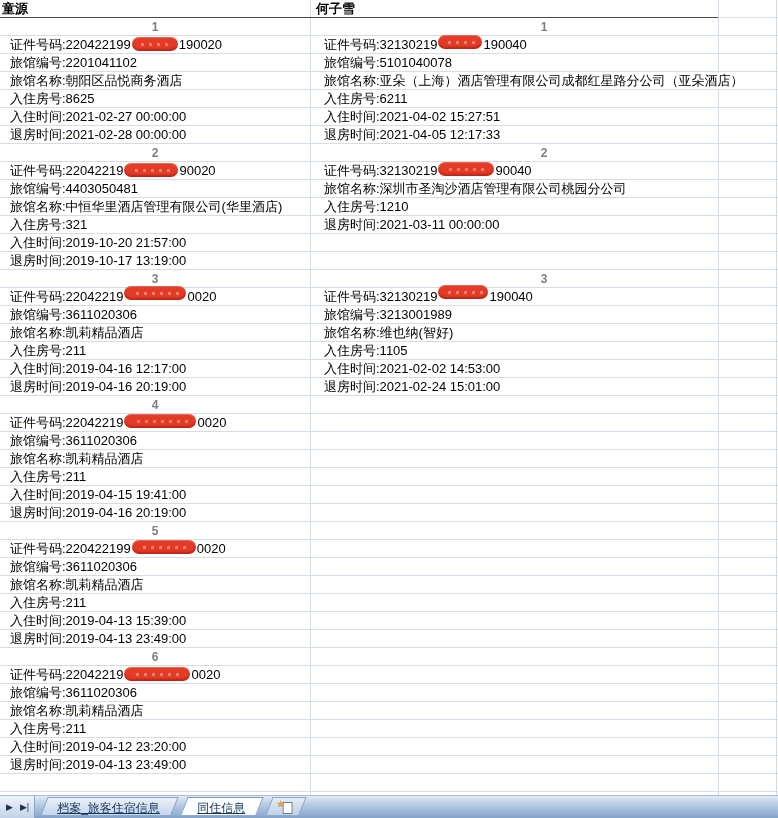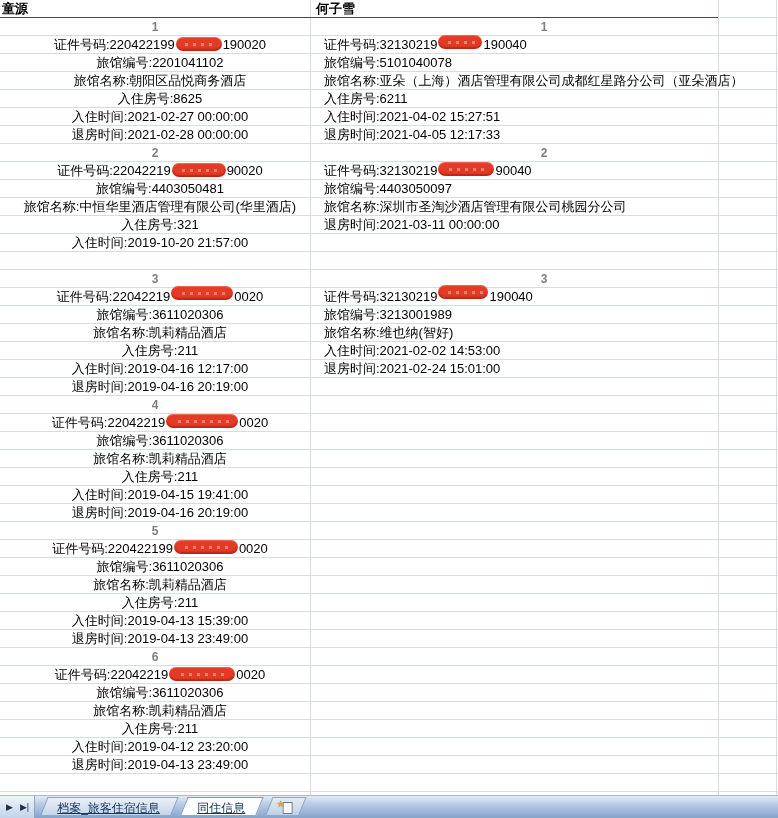--- a/index.html
+++ b/index.html
@@ -9,21 +9,21 @@
   #sheet{position:absolute;left:0;top:0;width:778px;height:795px;background:#fff;
          background-image:repeating-linear-gradient(to bottom,transparent 0,transparent 17px,#d6dce6 17px,#d6dce6 18px);padding-left:24px;}
   .vline{position:absolute;top:0;height:795px;width:1px;background:#d6dce6;z-index:0;}
   #header-underline{position:absolute;left:0;top:17px;width:718px;height:1px;background:#474747;z-index:3;}
   .col-header{position:absolute;top:0;height:18px;line-height:17px;font-weight:bold;font-size:13px;z-index:2;}
   
   .record{position:absolute;width:310px;z-index:2;}
   .record.rcol{left:310px;width:468px;}
   .record.lcol{left:0;}
   .row{height:18px;line-height:18px;font-size:13px;white-space:nowrap;}
-  .lcol .row.data{padding-left:10px;text-align:center;}
+  .lcol .row.data{padding-left:10px;}
   .rcol .row.data{padding-left:14px;}
   .row.num{text-align:center;color:#7e7e7e;font-size:12px;font-weight:bold;padding-left:0;}
   .row.data > span.txt{background:#fff;display:inline-block;height:16px;line-height:16px;vertical-align:top;margin-top:1px;}
   
   .redact{display:inline-block;height:14px;border-radius:7px;position:relative;vertical-align:middle;margin:0 1px;
           background-color:#e33b25;
           background-image:repeating-linear-gradient(90deg,transparent 0 5px,rgba(255,255,255,.35) 5px 8px);
           background-size:80% 3px;background-repeat:no-repeat;background-position:center 6px;
           box-shadow:inset 0 -2px 2px rgba(140,10,5,.45), inset 0 1px 1px rgba(255,255,255,.25);}
   
@@ -67,20 +67,21 @@
       <div class="row data"><span class="txt">退房时间:2021-02-28 00:00:00</span></div>
     </div>
 
     <div class="record lcol" style="top:144px">
       <div class="row num">2</div>
       <div class="row data"><span class="txt"><span>证件号码:22042219</span><span class="redact" style="width:54px;top:-2px"></span><span>90020</span></span></div>
       <div class="row data"><span class="txt">旅馆编号:4403050481</span></div>
       <div class="row data"><span class="txt">旅馆名称:中恒华里酒店管理有限公司(华里酒店)</span></div>
       <div class="row data"><span class="txt">入住房号:321</span></div>
       <div class="row data"><span class="txt">入住时间:2019-10-20 21:57:00</span></div>
+      <div class="row data"><span class="txt">退房时间:2019-10-17 13:19:00</span></div>
     </div>
 
     <div class="record lcol" style="top:270px">
       <div class="row num">3</div>
       <div class="row data"><span class="txt"><span>证件号码:22042219</span><span class="redact" style="width:62px;top:-5px"></span><span>0020</span></span></div>
       <div class="row data"><span class="txt">旅馆编号:3611020306</span></div>
       <div class="row data"><span class="txt">旅馆名称:凯莉精品酒店</span></div>
       <div class="row data"><span class="txt">入住房号:211</span></div>
       <div class="row data"><span class="txt">入住时间:2019-04-16 12:17:00</span></div>
       <div class="row data"><span class="txt">退房时间:2019-04-16 20:19:00</span></div>
@@ -122,30 +123,31 @@
       <div class="row data"><span class="txt">旅馆编号:5101040078</span></div>
       <div class="row data"><span class="txt">旅馆名称:亚朵（上海）酒店管理有限公司成都红星路分公司（亚朵酒店）</span></div>
       <div class="row data"><span class="txt">入住房号:6211</span></div>
       <div class="row data"><span class="txt">入住时间:2021-04-02 15:27:51</span></div>
       <div class="row data"><span class="txt">退房时间:2021-04-05 12:17:33</span></div>
     </div>
 
     <div class="record rcol" style="top:144px">
       <div class="row num">2</div>
       <div class="row data"><span class="txt"><span>证件号码:32130219</span><span class="redact" style="width:56px;top:-3px"></span><span>90040</span></span></div>
-      <div class="row data"><span class="txt">旅馆编号:4403050097</span></div>
       <div class="row data"><span class="txt">旅馆名称:深圳市圣淘沙酒店管理有限公司桃园分公司</span></div>
+      <div class="row data"><span class="txt">入住房号:1210</span></div>
       <div class="row data"><span class="txt">退房时间:2021-03-11 00:00:00</span></div>
     </div>
 
     <div class="record rcol" style="top:270px">
       <div class="row num">3</div>
       <div class="row data"><span class="txt"><span>证件号码:32130219</span><span class="redact" style="width:50px;top:-6px"></span><span>190040</span></span></div>
       <div class="row data"><span class="txt">旅馆编号:3213001989</span></div>
       <div class="row data"><span class="txt">旅馆名称:维也纳(智好)</span></div>
+      <div class="row data"><span class="txt">入住房号:1105</span></div>
       <div class="row data"><span class="txt">入住时间:2021-02-02 14:53:00</span></div>
       <div class="row data"><span class="txt">退房时间:2021-02-24 15:01:00</span></div>
     </div>
   </div>
 
   <div id="tabbar">
     <div id="tab-nav">
       <span class="navbtn">▶</span>
       <span class="navbtn">▶|</span>
     </div>

